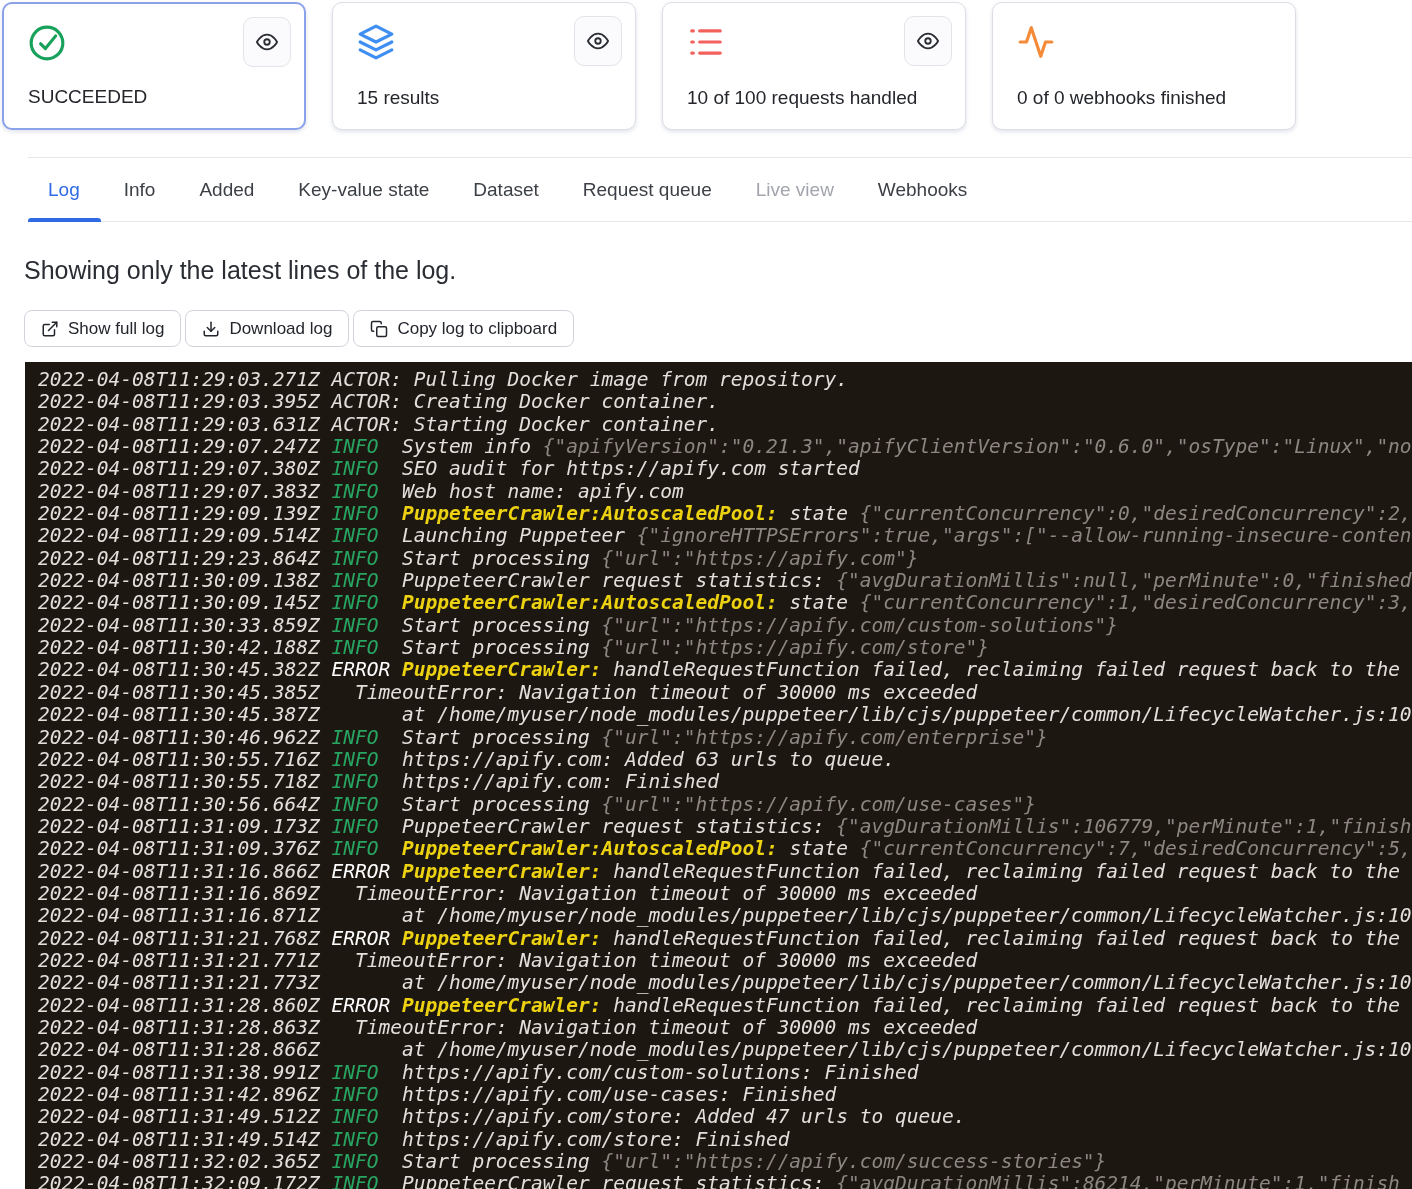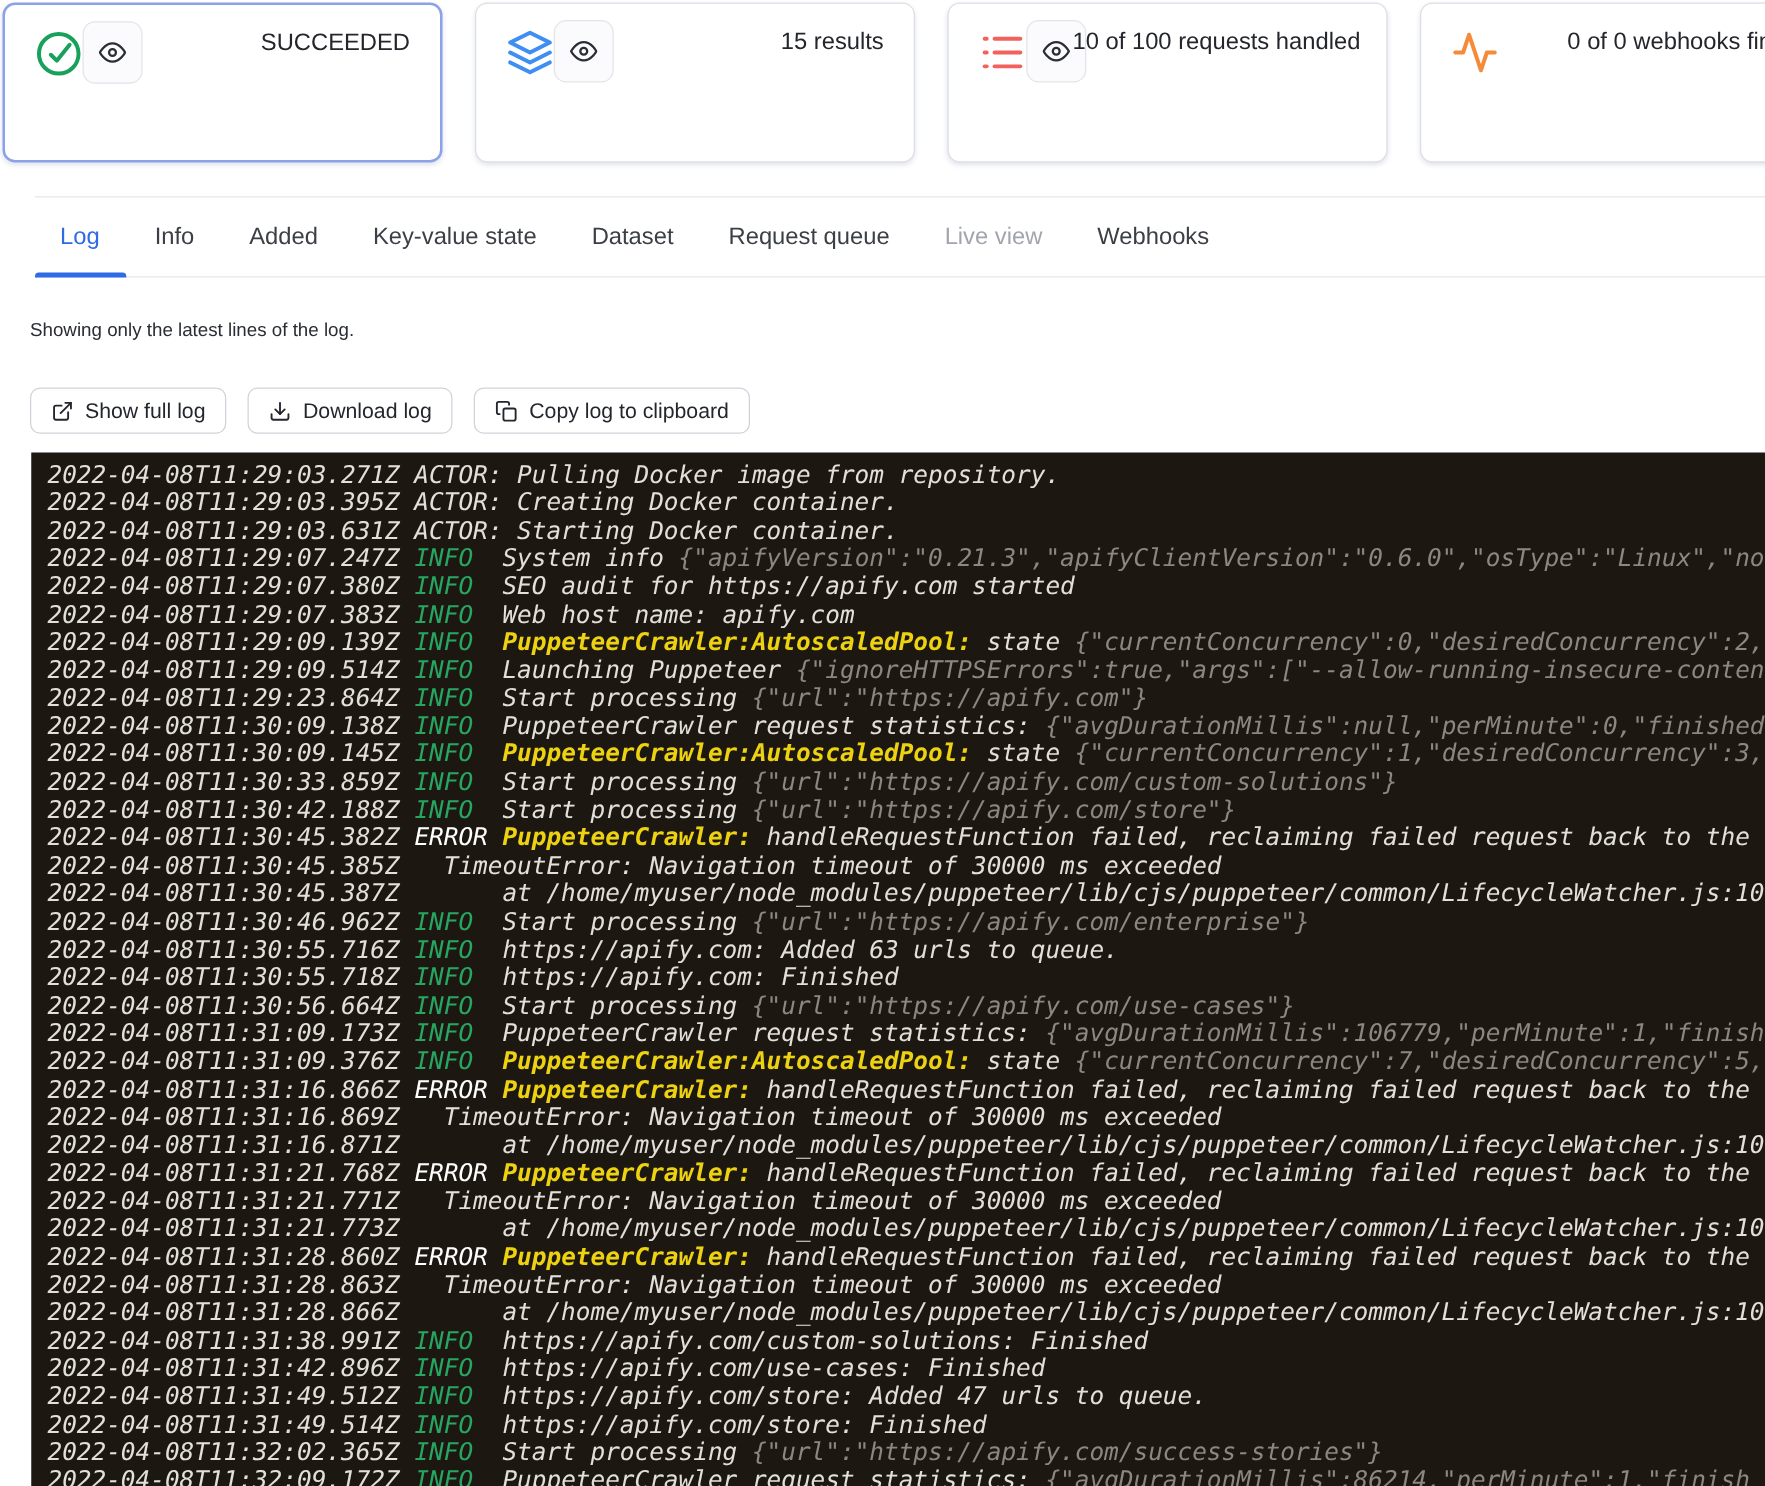--- a/index.html
+++ b/index.html
@@ -5,24 +5,24 @@
   * { box-sizing: border-box; }
   html,body { margin:0; padding:0; }
   body {
     width:1412px; height:1189px; overflow:hidden; position:relative;
     background:#ffffff; font-family:"Liberation Sans", sans-serif;
   }
 
   
   .cards-row { position:absolute; top:2px; left:2px; display:flex; gap:26px; }
   .card {
-    width:352px; height:128px; flex-shrink:0; background:#fff;
+    width:304px; height:128px; flex-shrink:0; background:#fff;
     border:1px solid #dcdee5; border-radius:10px;
     box-shadow:0 2px 4px rgba(90,100,150,0.18);
-    padding:20px 24px; display:flex; flex-direction:row; justify-content:space-between;
+    padding:20px 24px; display:flex; flex-direction:column; justify-content:space-between;
   }
   .card.selected { border:2px solid #8ba1ea; }
   .card-top { display:flex; justify-content:space-between; align-items:flex-start; }
   .card-icon { display:inline-flex; }
   .card-icon svg { width:38px; height:38px; }
   .eye-btn {
     width:48px; height:50px; margin-top:-7px; margin-right:-11px;
     border:1px solid #e3e4e9; border-radius:10px; background:#fbfbfd;
     display:flex; align-items:center; justify-content:center; cursor:pointer; padding:0;
   }
@@ -40,22 +40,22 @@
     display:flex; align-items:center; position:relative; cursor:pointer; white-space:nowrap;
   }
   .tab.active { color:#2e6be5; }
   .tab.active::after {
     content:""; position:absolute; left:-20px; right:-21px; bottom:-1px; height:4px;
     background:#2e6be5; border-radius:3px 3px 0 0;
   }
   .tab.disabled { color:#a2a5ad; cursor:default; }
 
   
-  .log-notice { position:absolute; top:256px; left:24px; font-size:15px; color:#2a2d33; }
-  .log-actions { position:absolute; top:310px; left:24px; display:flex; gap:17px; }
+  .log-notice { position:absolute; top:256px; left:24px; font-size:25px; color:#2a2d33; }
+  .log-actions { position:absolute; top:310px; left:24px; display:flex; gap:4px; }
   .act-btn {
     display:flex; align-items:center; gap:9px; height:37px; padding:0 16px;
     border:1px solid #d0d3da; border-radius:8px; background:#fff;
     font-size:17px; color:#23262c; font-family:"Liberation Sans", sans-serif; cursor:pointer; white-space:nowrap;
   }
   .act-btn svg { width:18px; height:18px; color:#23262c; }
 
   
   .log-console {
     position:absolute; top:362px; left:25px; right:0; bottom:0;

